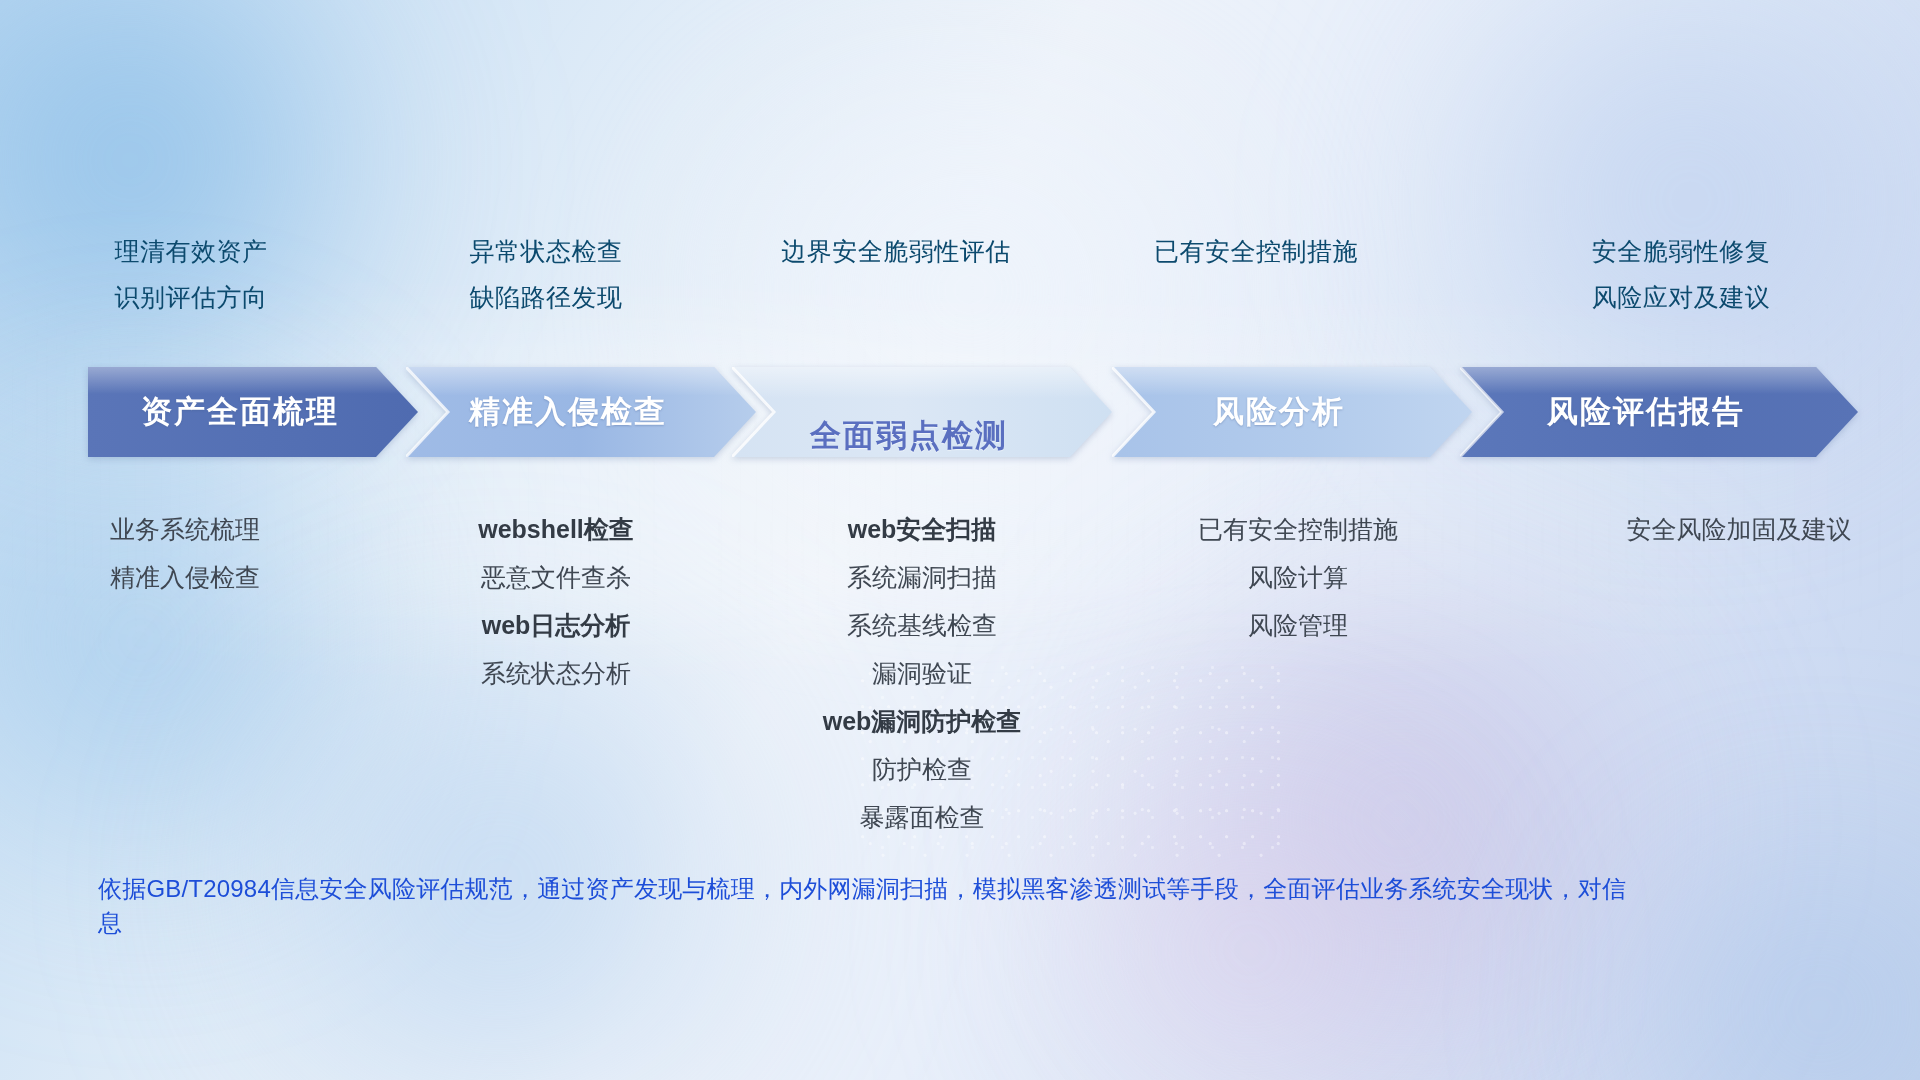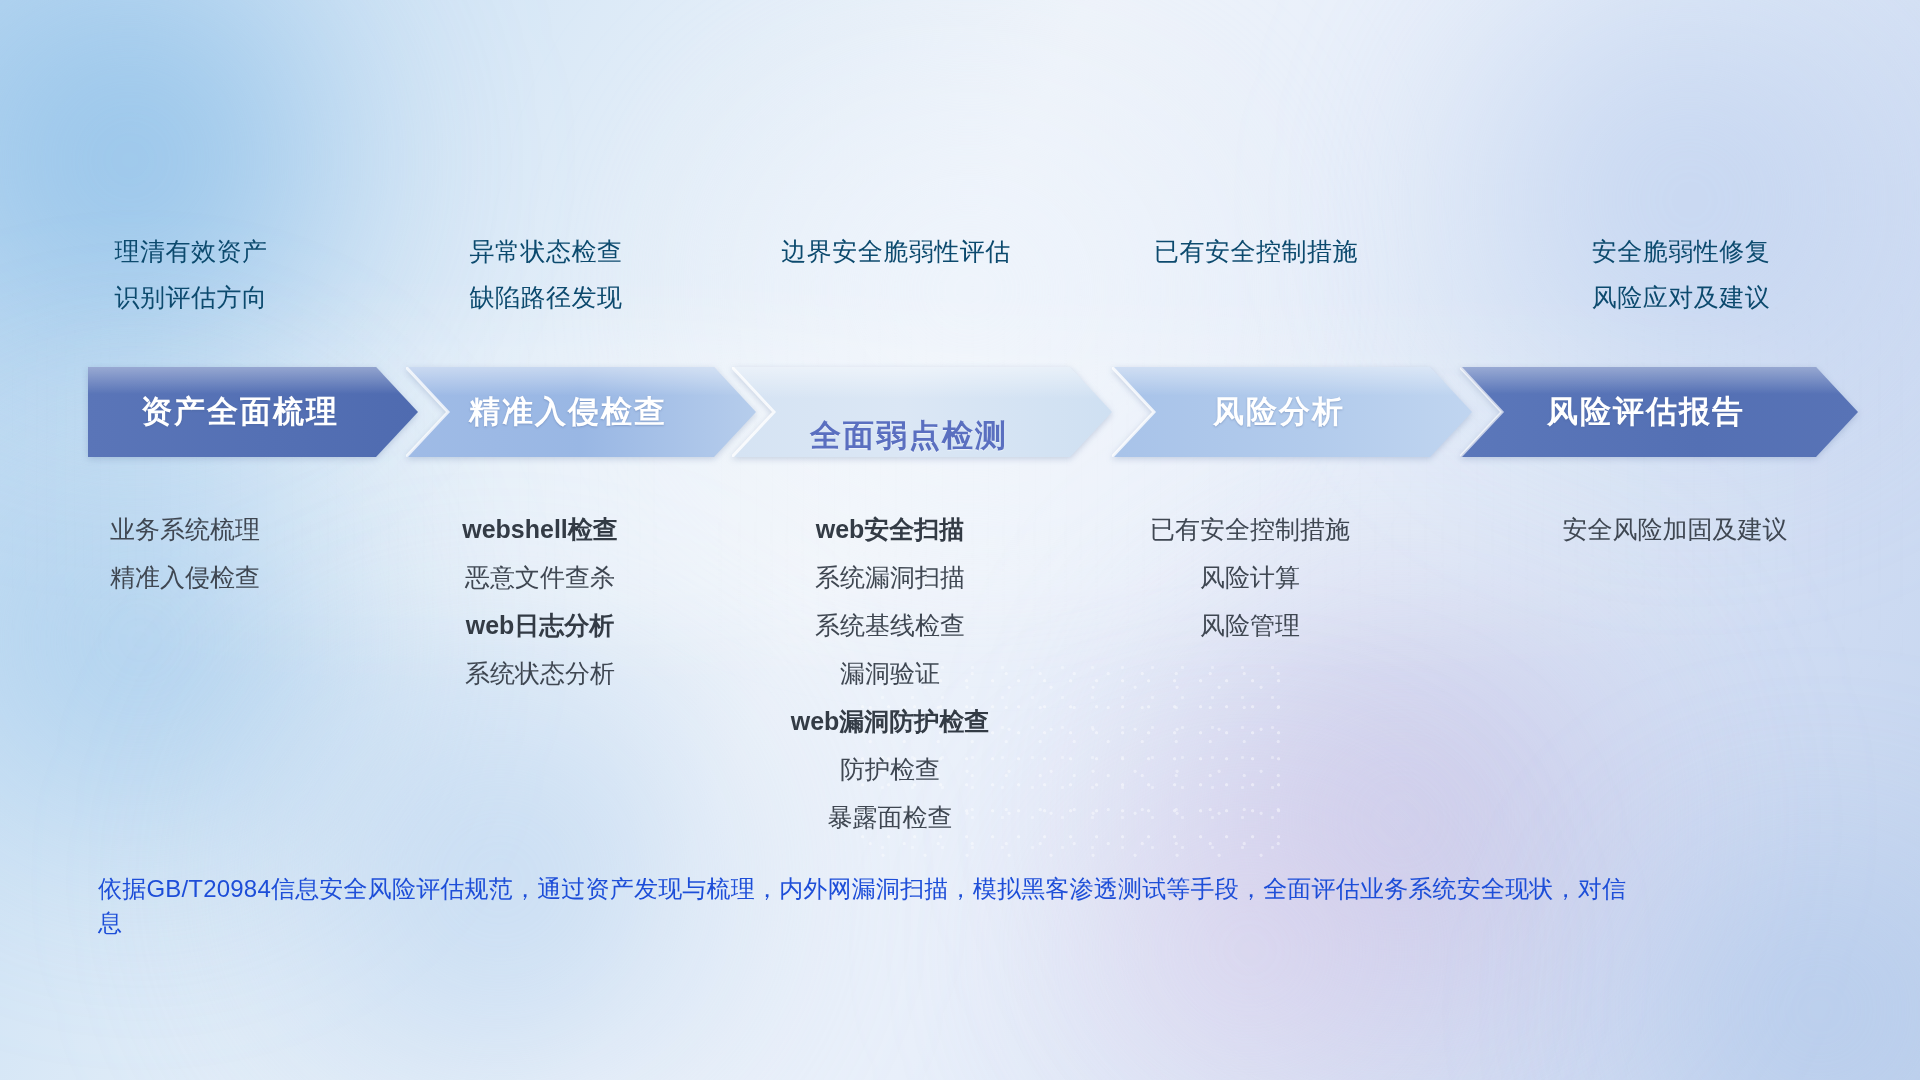--- a/index.html
+++ b/index.html
@@ -93,21 +93,21 @@
   .arrow .label {
     position:relative; z-index:3;
     font-size:31px; font-weight:bold; letter-spacing:2px;
     white-space:nowrap;
     text-shadow:0 1px 2px rgba(70,95,145,.35);
     padding-right:26px;
   }
   .arrow.light .label { text-shadow:0 1px 1px rgba(255,255,255,.55); }
 
   
-  .bot-row { position:absolute; left:0; top:505px; width:1920px; display:flex; align-items:flex-start; }
+  .bot-row { position:absolute; left:0; top:505px; width:1920px; display:flex; align-items:flex-start;gap:16px; }
   .bot-line {
     font-size:25px; line-height:48px; color:#3f4752; white-space:nowrap;
   }
   .bot-line.strong { font-weight:bold; color:#333b45; }
 
   
   #footer {
     position:absolute; left:98px; top:872px; width:1540px;
     font-size:24px; line-height:34px; color:#1d4ed8; letter-spacing:.2px;
   }

